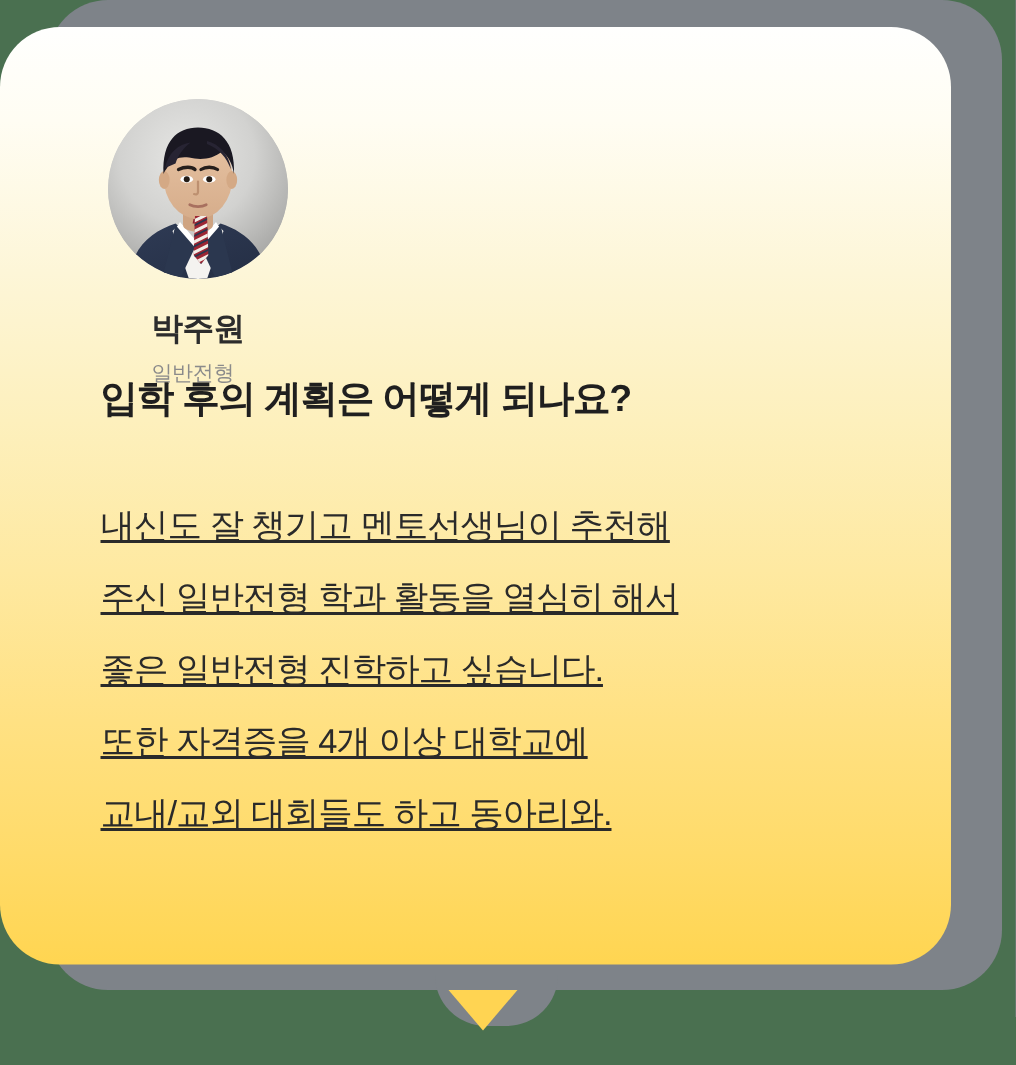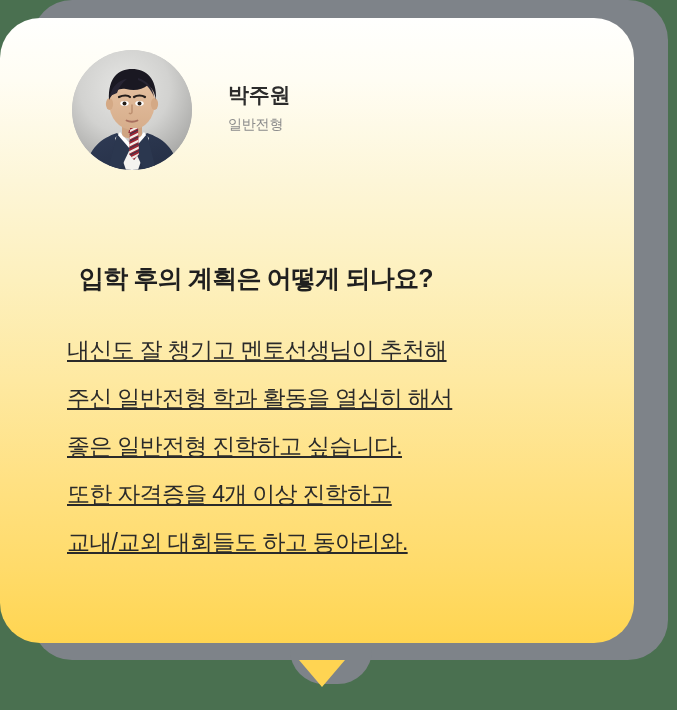--- a/index.html
+++ b/index.html
@@ -71,24 +71,25 @@
     height: 0;
     border-left: 23px solid transparent;
     border-right: 23px solid transparent;
     border-top: 27px solid #ffd452;
   }
 
   
   .profile {
     position: absolute;
     left: 72px;
-    top: 32px;
+    top: 48px;
     display: flex;
     align-items: center;
-    gap: 36px;
+    gap: 20px;
+    flex-direction: column;
   }
 
   .avatar {
     position: relative;
     width: 120px;
     height: 120px;
     border-radius: 50%;
     overflow: hidden;
     flex: 0 0 auto;
     background: radial-gradient(circle at 44% 34%, #e2e2e0 0%, #cfcfcd 45%, #a9a9a7 78%, #9a9a98 100%);
@@ -126,21 +127,21 @@
   .question {
     position: absolute;
     left: 67px;
     top: 232px;
     width: 520px;
     font-size: 25px;
     font-weight: 700;
     color: #1f1f1f;
     letter-spacing: -0.8px;
     line-height: 1.35;
-    margin: 12px;
+    margin: 0;
   }
 
   
   .answer {
     position: absolute;
     left: 67px;
     top: 308px;
     width: 530px;
     font-size: 23px;
     font-weight: 400;
@@ -256,20 +257,20 @@
       </div>
 
     </div>
 
     <p class="question">입학 후의 계획은 어떻게 되나요?</p>
 
     <div class="answer">
       <span class="answer-line">내신도 잘 챙기고 멘토선생님이 추천해</span>
       <span class="answer-line">주신 일반전형 학과 활동을 열심히 해서</span>
       <span class="answer-line">좋은 일반전형 진학하고 싶습니다.</span>
-      <span class="answer-line">또한 자격증을 4개 이상 진학하고</span>
+      <span class="answer-line">또한 자격증을 4개 이상 대학교에</span>
       <span class="answer-line">교내/교외 대회들도 하고 동아리와.</span>
     </div>
 
     <div class="bubble-tail"></div>
 
   </div>
 </div>
 
 </body></html>

